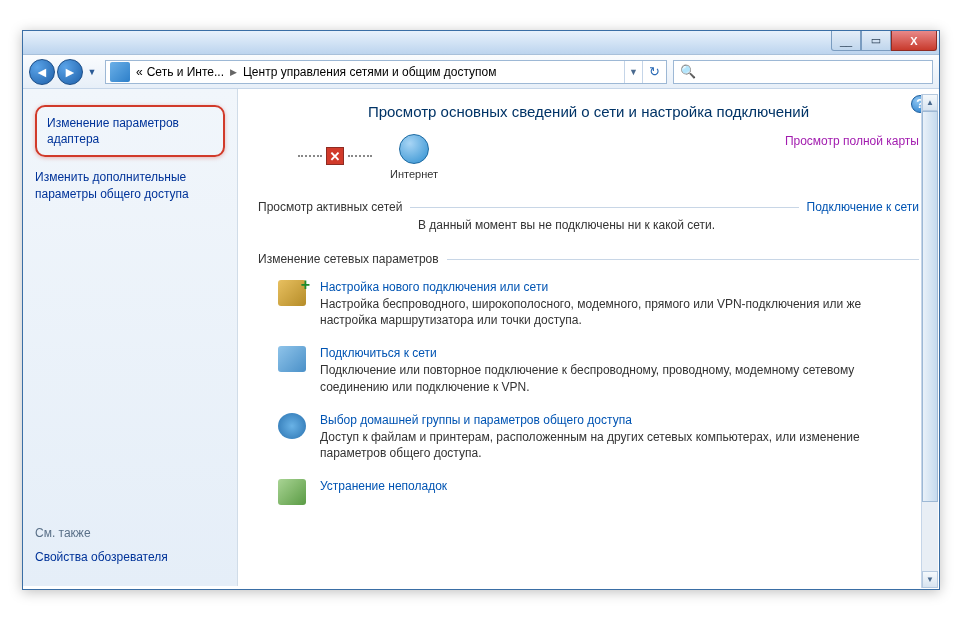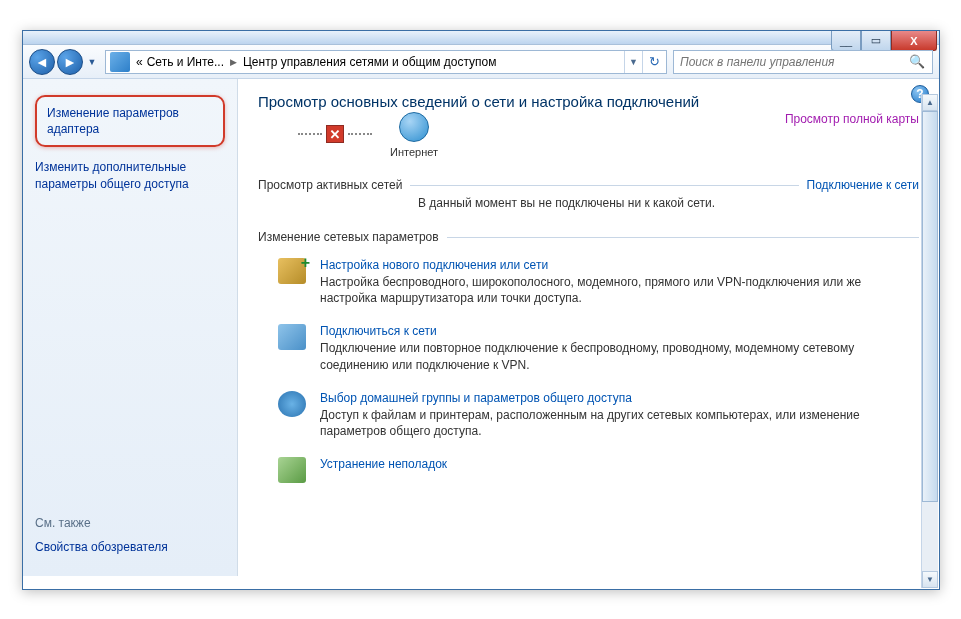--- a/index.html
+++ b/index.html
@@ -14,21 +14,21 @@
 .window {
   width: 918px;
   height: 560px;
   margin: 30px 0 0 22px;
   border: 1px solid #3a6ea5;
   background: #fff;
   box-shadow: 0 2px 12px rgba(0,0,0,0.25);
   position: relative;
 }
 .titlebar {
-  height: 14px;
+  height: 24px;
   background: linear-gradient(180deg, #e8f1fb 0%, #d2e3f5 50%, #bcd4ee 100%);
   border-bottom: 1px solid #a8c0da;
   display: flex;
   justify-content: flex-end;
   align-items: flex-start;
   padding: 0 2px;
 }
 .winbtns { display: flex; gap: 0; padding-top: 0; }
 .winbtn {
   width: 30px; height: 20px;
@@ -141,21 +141,21 @@
   overflow: hidden;
 }
 .helpicon {
   position: absolute; top: 6px; right: 10px;
   width: 18px; height: 18px; border-radius: 50%;
   background: radial-gradient(circle at 35% 30%, #8ec6f2, #1e77c9);
   color: #fff; font-weight: bold; font-size: 12px;
   display: flex; align-items: center; justify-content: center;
   border: 1px solid #1a5c9c;
 }
-.main-heading { color: #003366; font-size: 15px; margin-bottom: 0; }
+.main-heading { color: #003366; font-size: 15px; margin-bottom: 12px; text-align: center; }
 .netmap-row { display: flex; align-items: flex-start; }
 .netmap {
   display: flex; align-items: center; gap: 18px;
   padding-left: 40px;
 }
 .node { text-align: center; font-size: 11px; color: #333; }
 .node .icon {
   width: 40px; height: 34px; margin: 0 auto 2px;
   display: flex; align-items: center; justify-content: center;
 }
@@ -224,21 +224,20 @@
       <span class="crumb">«</span>
       <span class="crumb">Сеть и Инте...</span>
       <span class="crumb-sep">▶</span>
       <span class="crumb">Центр управления сетями и общим доступом</span>
       <div style="flex:1"></div>
       <div class="addr-dd">▼</div>
       <div class="refresh">↻</div>
     </div>
 
     <div class="searchbar">
-      <input placeholder="Поиск в панели управления" style="">
       <span class="search-icon">🔍</span>
     </div>
   </div>
 
   <div class="body-area">
 
     <div class="sidebar">
       <div class="sidelink highlighted">Изменение параметров адаптера</div>
       <div class="sidelink">Изменить дополнительные параметры общего доступа</div>
 

